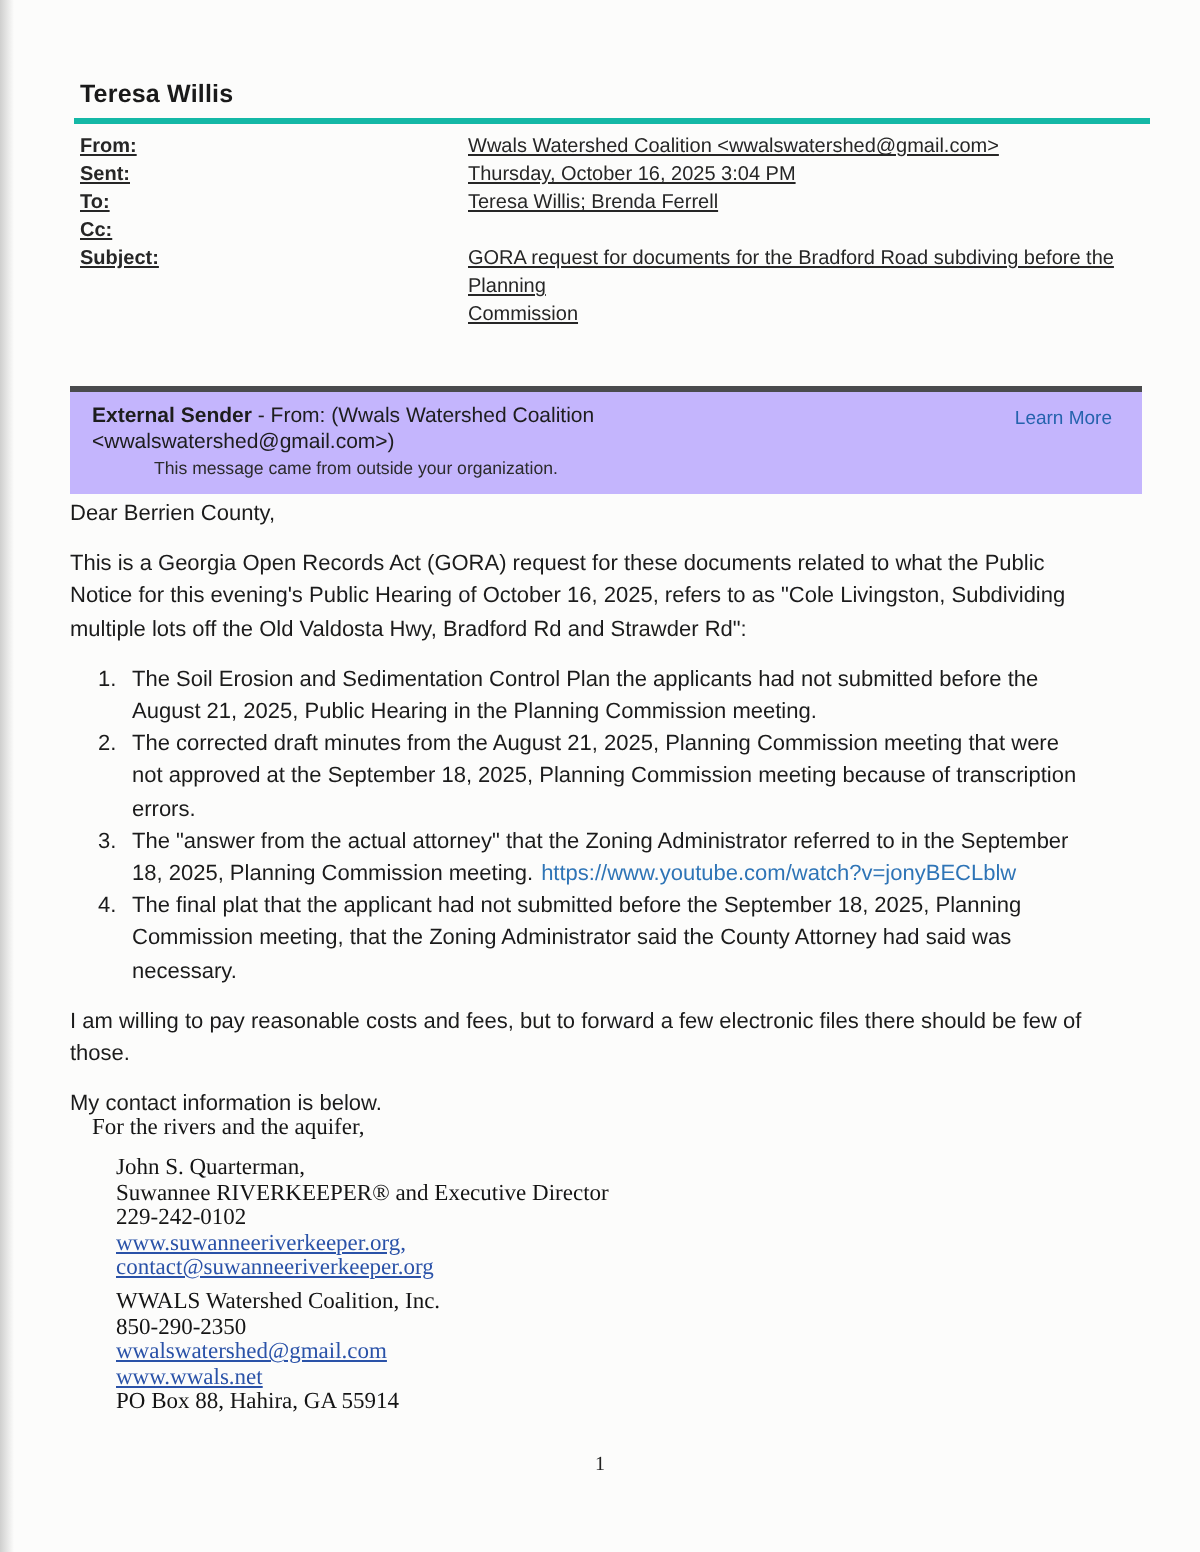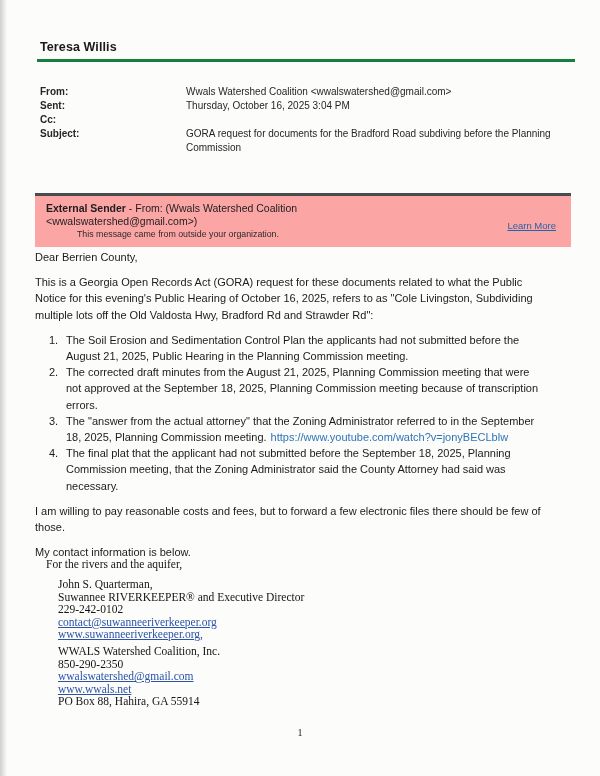--- a/index.html
+++ b/index.html
@@ -13,44 +13,44 @@
     color: #1e1e1e;
     overflow: hidden;
   }
   .scan-edge {
     position: absolute; left: 0; top: 0; width: 7px; height: 776px;
     background: linear-gradient(90deg, #cfcfce 0%, #e8e8e7 55%, #fcfcfb 100%);
   }
   
   .doc-header {
     position: absolute; left: 37px; top: 40px; width: 538px;
-    border-bottom: 3px solid #15803d;
+    border-bottom: 3px solid #14b8a6;
     padding: 0 0 5px 3px;
   }
   .recipient {
     font-size: 12.5px; font-weight: bold; color: #1a1a1a; letter-spacing: 0.1px;
   }
   
-  .fields { position: absolute; left: 40px; top: 85px; width: 534px; font-size: 10px; line-height: 14px; color: #262626; }
+  .fields { position: absolute; left: 40px; top: 67px; width: 534px; font-size: 10px; line-height: 14px; color: #262626; text-decoration: underline; }
   .field-row { display: flex; align-items: flex-start; }
   .field-label { width: 146px; flex: none; font-weight: bold; }
-  .field-value { flex: 1; white-space: pre-line; }
+  .field-value { flex: 1; white-space: pre-line; margin-left: 48px; }
   
   .banner {
     position: absolute; left: 35px; top: 193px; width: 536px;
-    background: #fca5a5;
+    background: #c4b5fd;
     border-top: 3px solid #4a4b4d;
     padding: 6px 12px 7px 11px;
   }
   .banner-title { font-size: 10.5px; line-height: 13px; color: #1d1d1d; white-space: pre-line; max-width: 420px; }
   .banner-title .b { font-weight: bold; }
   .banner-sub { font-size: 8.8px; line-height: 11px; margin-top: 1px; color: #2b2b2b; margin-left: 31px; }
   .learn-more {
-    position: absolute; right: 15px; top: 24px;
-    font-size: 9.5px; color: #2563ad; text-decoration: underline; cursor: pointer;
+    position: absolute; right: 15px; top: 8px;
+    font-size: 9.5px; color: #2563ad; cursor: pointer;
   }
   
   .bodytext {
     position: absolute; left: 35px; top: 249px; width: 537px;
     font-size: 11px; line-height: 16.2px; color: #1b1b1b;
   }
   .bodytext p { margin: 0 0 9px; white-space: pre-line; }
   .list { margin: 0 0 9px; }
   .li { display: flex; }
   .li .num { width: 17px; flex: none; margin-left: 14px; }
@@ -84,20 +84,24 @@
   </div>
 
   <div class="fields">
     <div class="field-row">
       <span class="field-label">From:</span>
       <span class="field-value">Wwals Watershed Coalition &lt;wwalswatershed@gmail.com&gt;</span>
     </div>
     <div class="field-row">
       <span class="field-label">Sent:</span>
       <span class="field-value">Thursday, October 16, 2025 3:04 PM</span>
+    </div>
+    <div class="field-row">
+      <span class="field-label">To:</span>
+      <span class="field-value">Teresa Willis; Brenda Ferrell</span>
     </div>
     <div class="field-row">
       <span class="field-label">Cc:</span>
     </div>
     <div class="field-row">
       <span class="field-label">Subject:</span>
       <span class="field-value">GORA request for documents for the Bradford Road subdiving before the Planning
 Commission</span>
     </div>
   </div>
@@ -144,22 +148,22 @@
 those.</p>
     <p>My contact information is below.</p>
   </div>
 
   <div class="signature">
     <div class="closing">For the rivers and the aquifer,</div>
     <div class="sig-lines">
       <div>John S. Quarterman,</div>
       <div>Suwannee RIVERKEEPER® and Executive Director</div>
       <div>229-242-0102</div>
+      <div><a class="sig-link">www.suwanneeriverkeeper.org,</a></div>
       <div><a class="sig-link">contact@suwanneeriverkeeper.org</a></div>
-      <div><a class="sig-link">www.suwanneeriverkeeper.org,</a></div>
       <div class="sig-gap">WWALS Watershed Coalition, Inc.</div>
       <div>850-290-2350</div>
       <div><a class="sig-link">wwalswatershed@gmail.com</a></div>
       <div><a class="sig-link">www.wwals.net</a></div>
       <div>PO Box 88, Hahira, GA 55914</div>
     </div>
   </div>
 
   <div class="page-number">1</div>
 </div>

